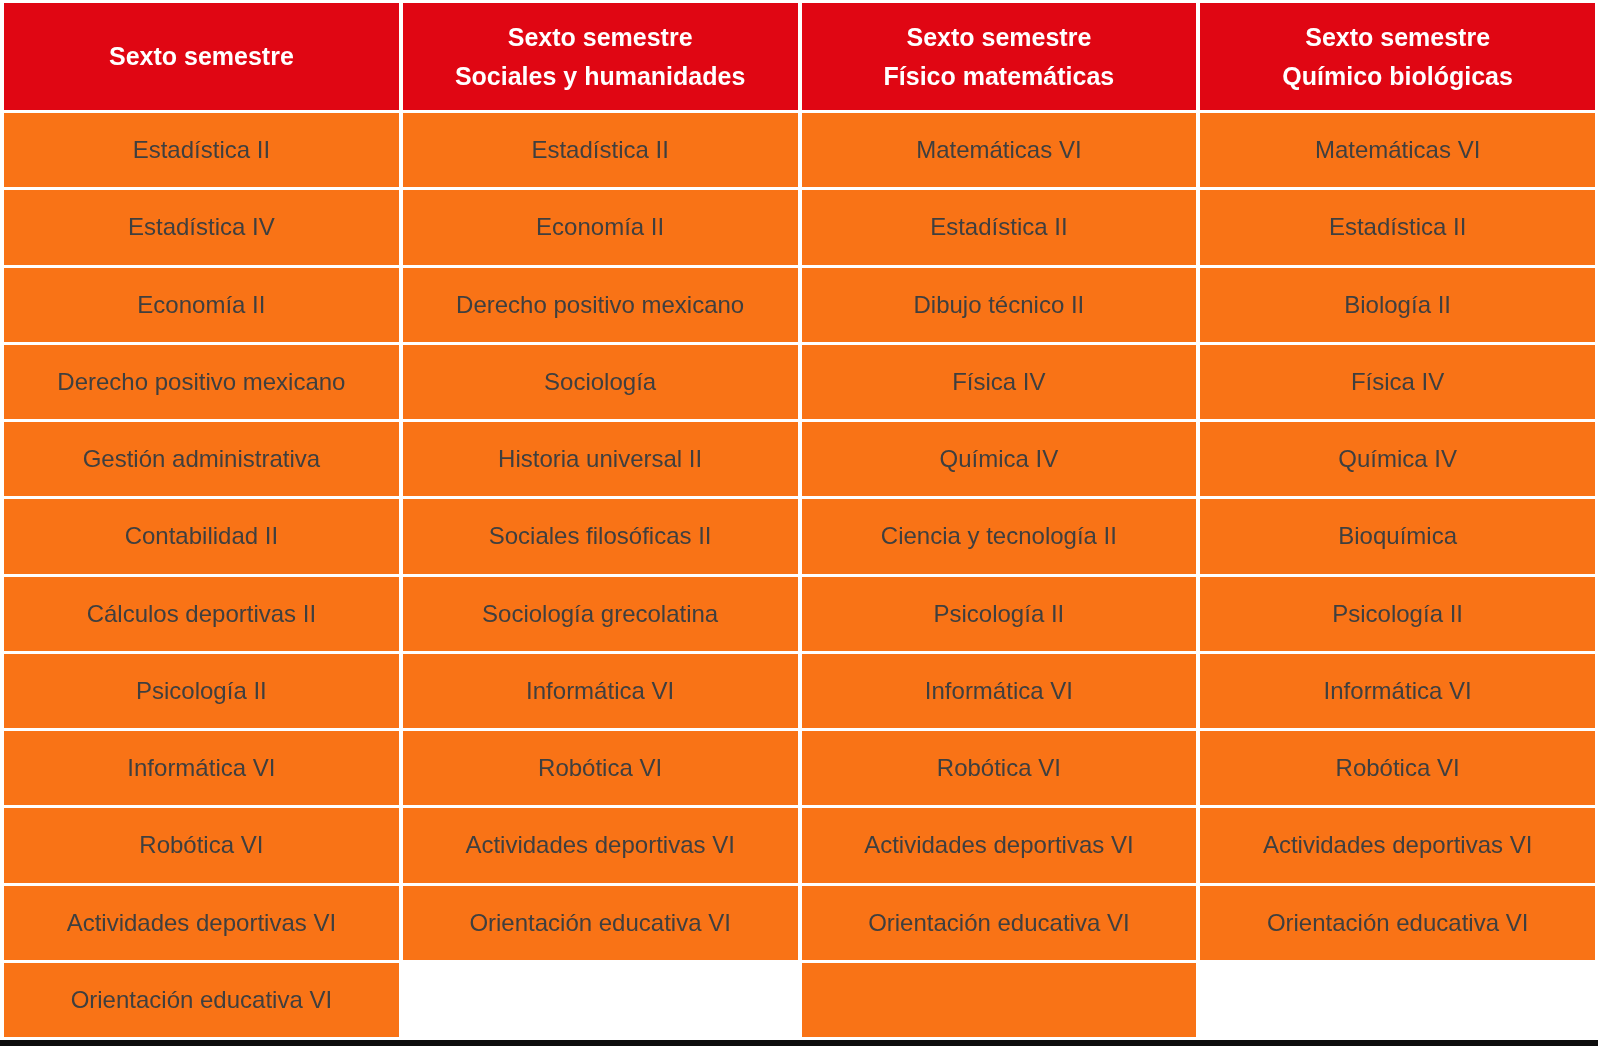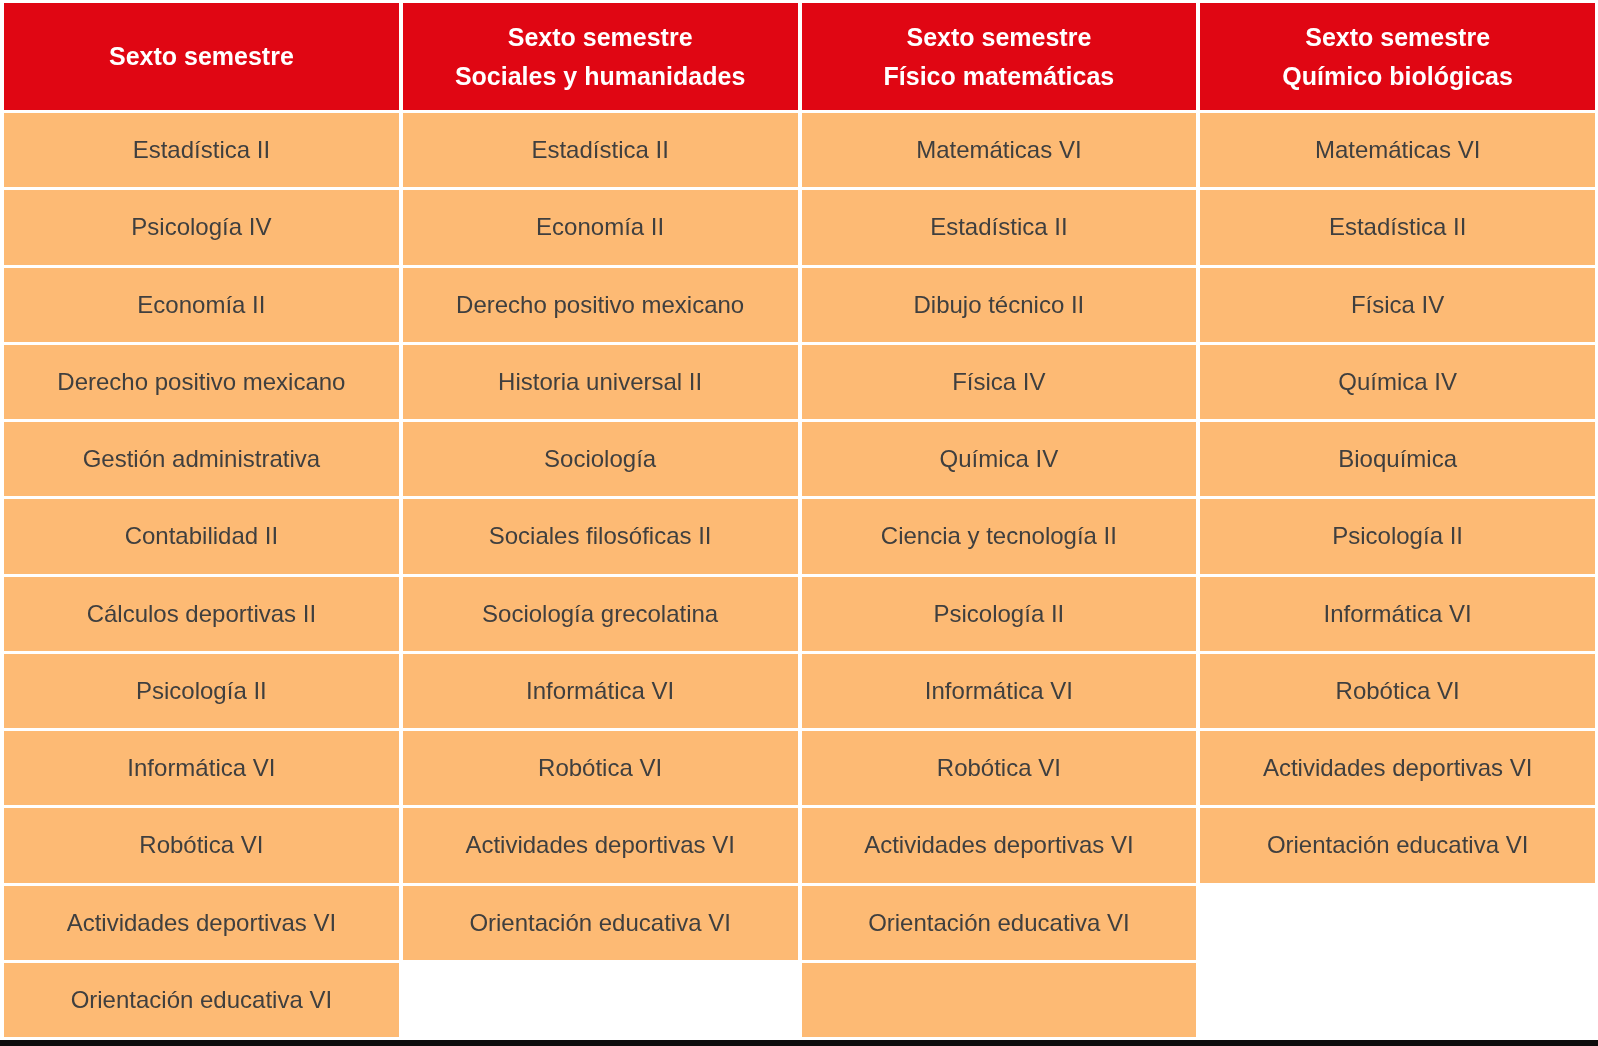--- a/index.html
+++ b/index.html
@@ -33,21 +33,21 @@
     font-weight: bold;
     font-size: 25px;
     line-height: 1.55;
     display: flex;
     flex-direction: column;
     align-items: center;
     justify-content: center;
     text-align: center;
   }
   .cell {
-    background: #fdba74;
+    background: #f97316;
     color: #3f3f3f;
     font-size: 24px;
     display: flex;
     align-items: center;
     justify-content: center;
     text-align: center;
     padding: 0 8px;
   }
   .bottom-bar {
     height: 6px;
@@ -59,43 +59,43 @@
 <body>
 
 <div class="canvas">
   <div class="curriculum-table">
 
     <div class="col">
       <div class="header">
         <span>Sexto semestre</span>
       </div>
       <div class="cell">Estadística II</div>
-      <div class="cell">Psicología IV</div>
+      <div class="cell">Estadística IV</div>
       <div class="cell">Economía II</div>
       <div class="cell">Derecho positivo mexicano</div>
       <div class="cell">Gestión administrativa</div>
       <div class="cell">Contabilidad II</div>
       <div class="cell">Cálculos deportivas II</div>
       <div class="cell">Psicología II</div>
       <div class="cell">Informática VI</div>
       <div class="cell">Robótica VI</div>
       <div class="cell">Actividades deportivas VI</div>
       <div class="cell">Orientación educativa VI</div>
     </div>
 
     <div class="col">
       <div class="header">
         <span>Sexto semestre</span>
         <span>Sociales y humanidades</span>
       </div>
       <div class="cell">Estadística II</div>
       <div class="cell">Economía II</div>
       <div class="cell">Derecho positivo mexicano</div>
+      <div class="cell">Sociología</div>
       <div class="cell">Historia universal II</div>
-      <div class="cell">Sociología</div>
       <div class="cell">Sociales filosóficas II</div>
       <div class="cell">Sociología grecolatina</div>
       <div class="cell">Informática VI</div>
       <div class="cell">Robótica VI</div>
       <div class="cell">Actividades deportivas VI</div>
       <div class="cell">Orientación educativa VI</div>
     </div>
 
     <div class="col">
       <div class="header">
@@ -116,20 +116,21 @@
       <div class="cell"></div>
     </div>
 
     <div class="col">
       <div class="header">
         <span>Sexto semestre</span>
         <span>Químico biológicas</span>
       </div>
       <div class="cell">Matemáticas VI</div>
       <div class="cell">Estadística II</div>
+      <div class="cell">Biología II</div>
       <div class="cell">Física IV</div>
       <div class="cell">Química IV</div>
       <div class="cell">Bioquímica</div>
       <div class="cell">Psicología II</div>
       <div class="cell">Informática VI</div>
       <div class="cell">Robótica VI</div>
       <div class="cell">Actividades deportivas VI</div>
       <div class="cell">Orientación educativa VI</div>
     </div>
 

